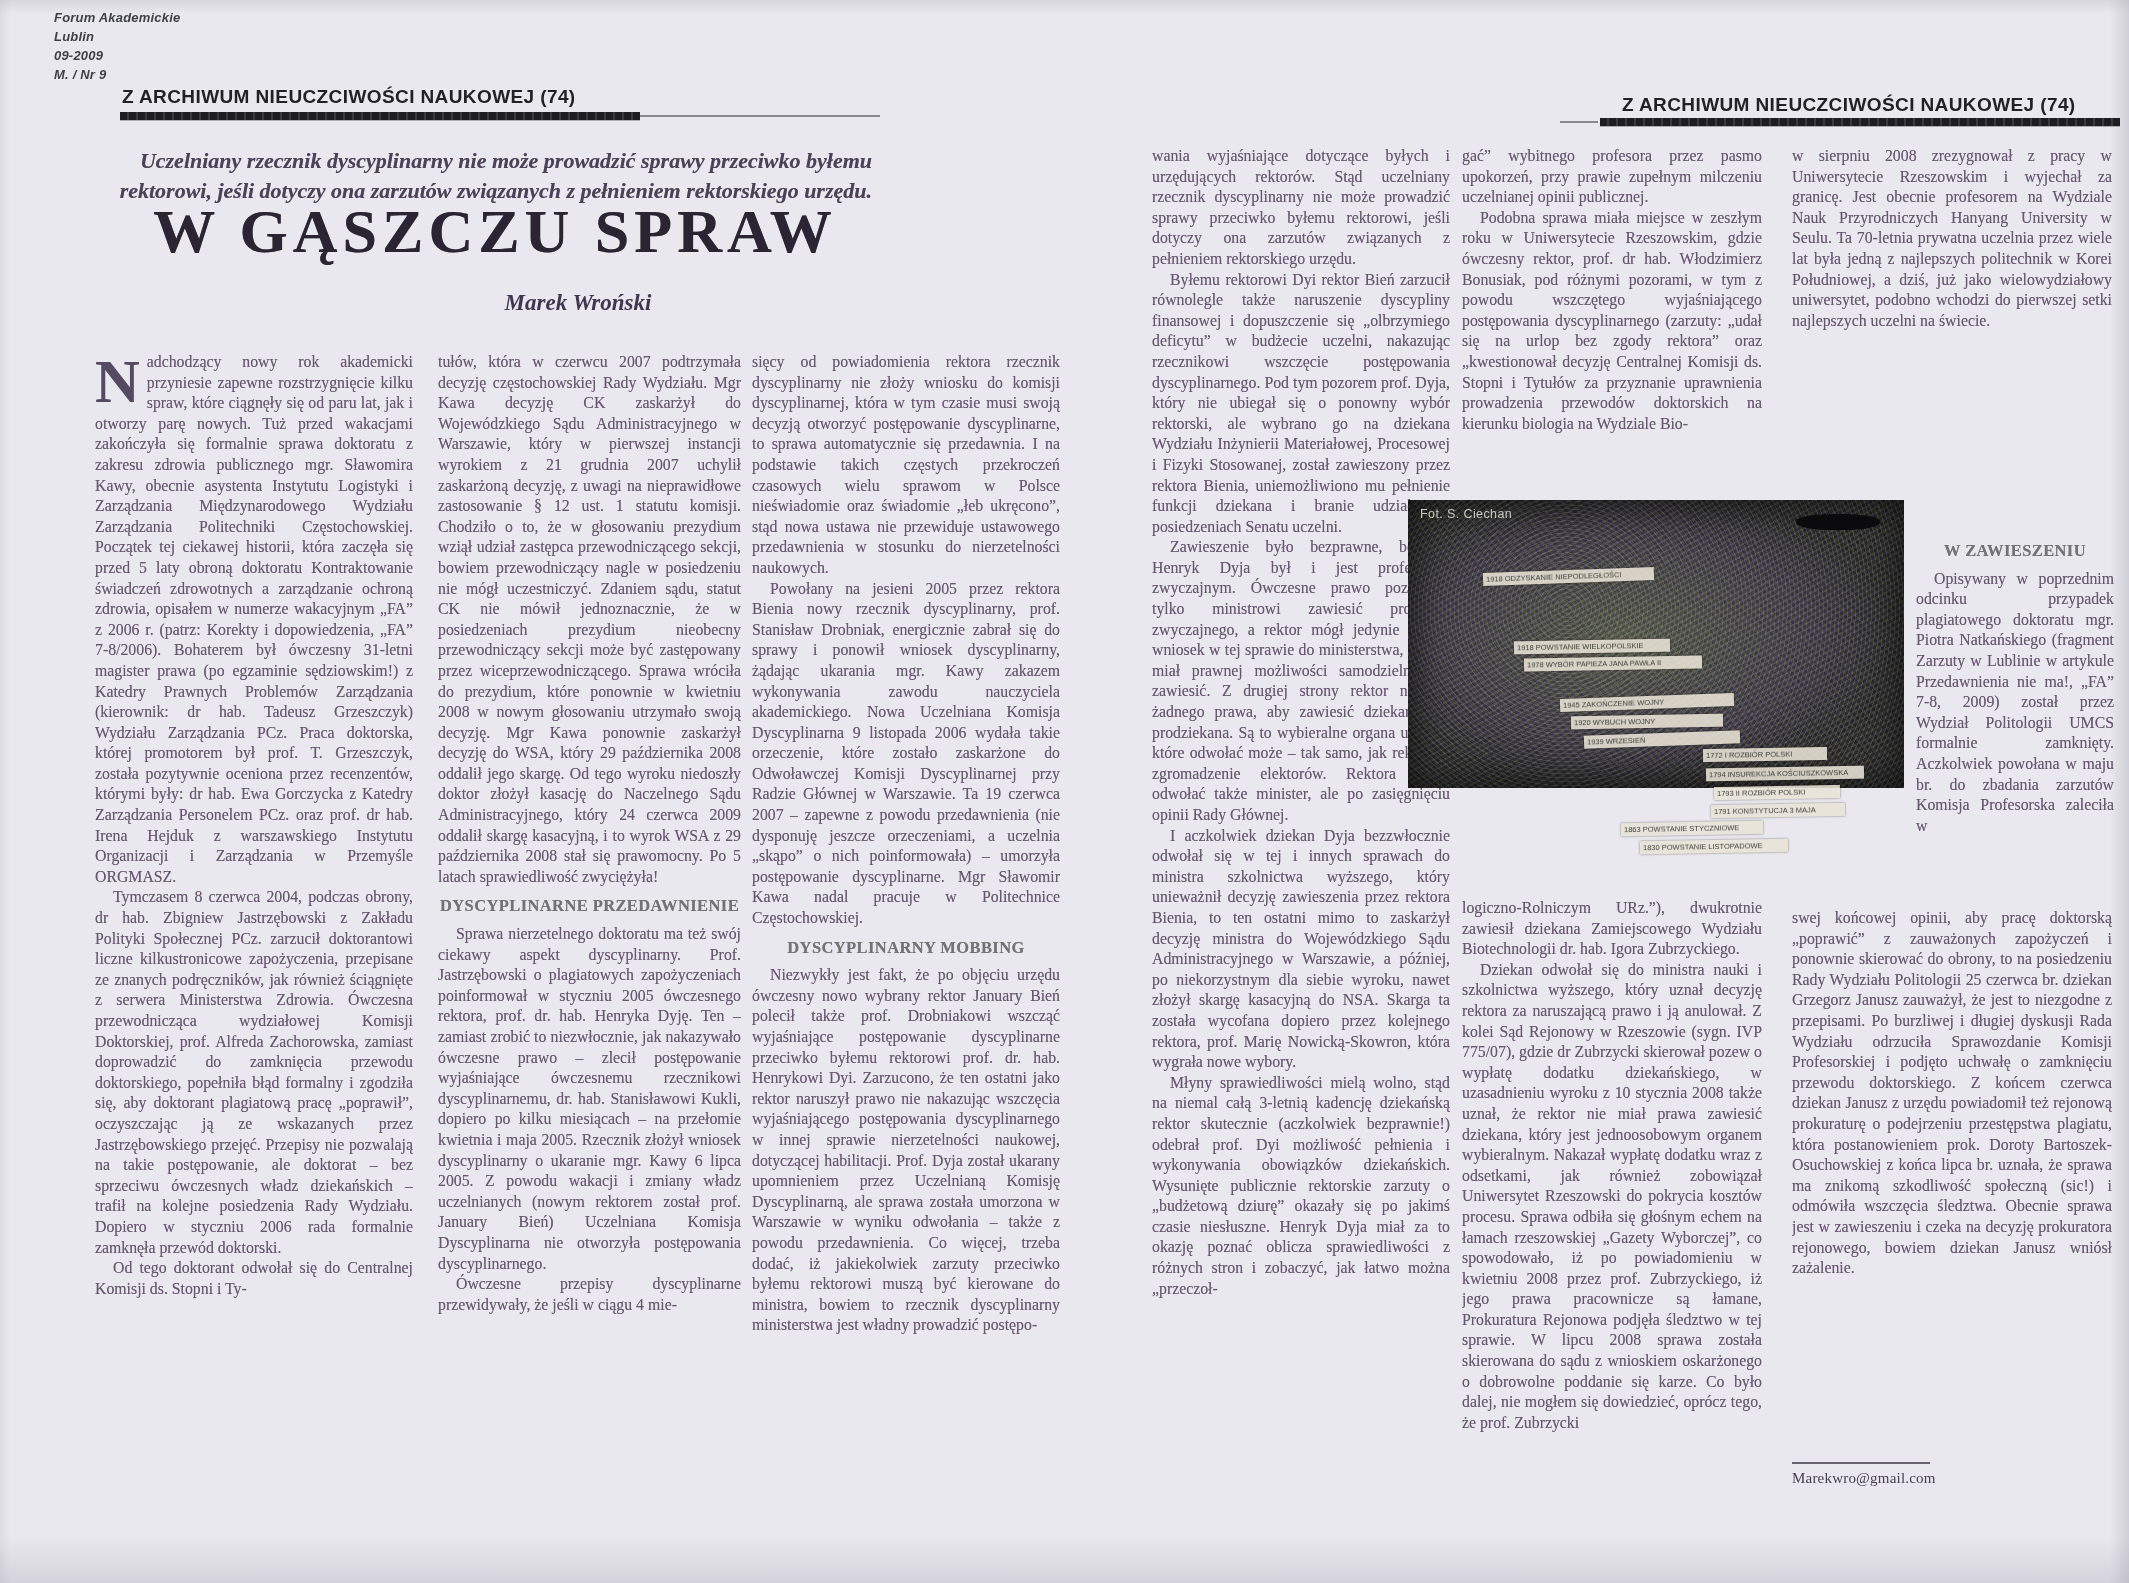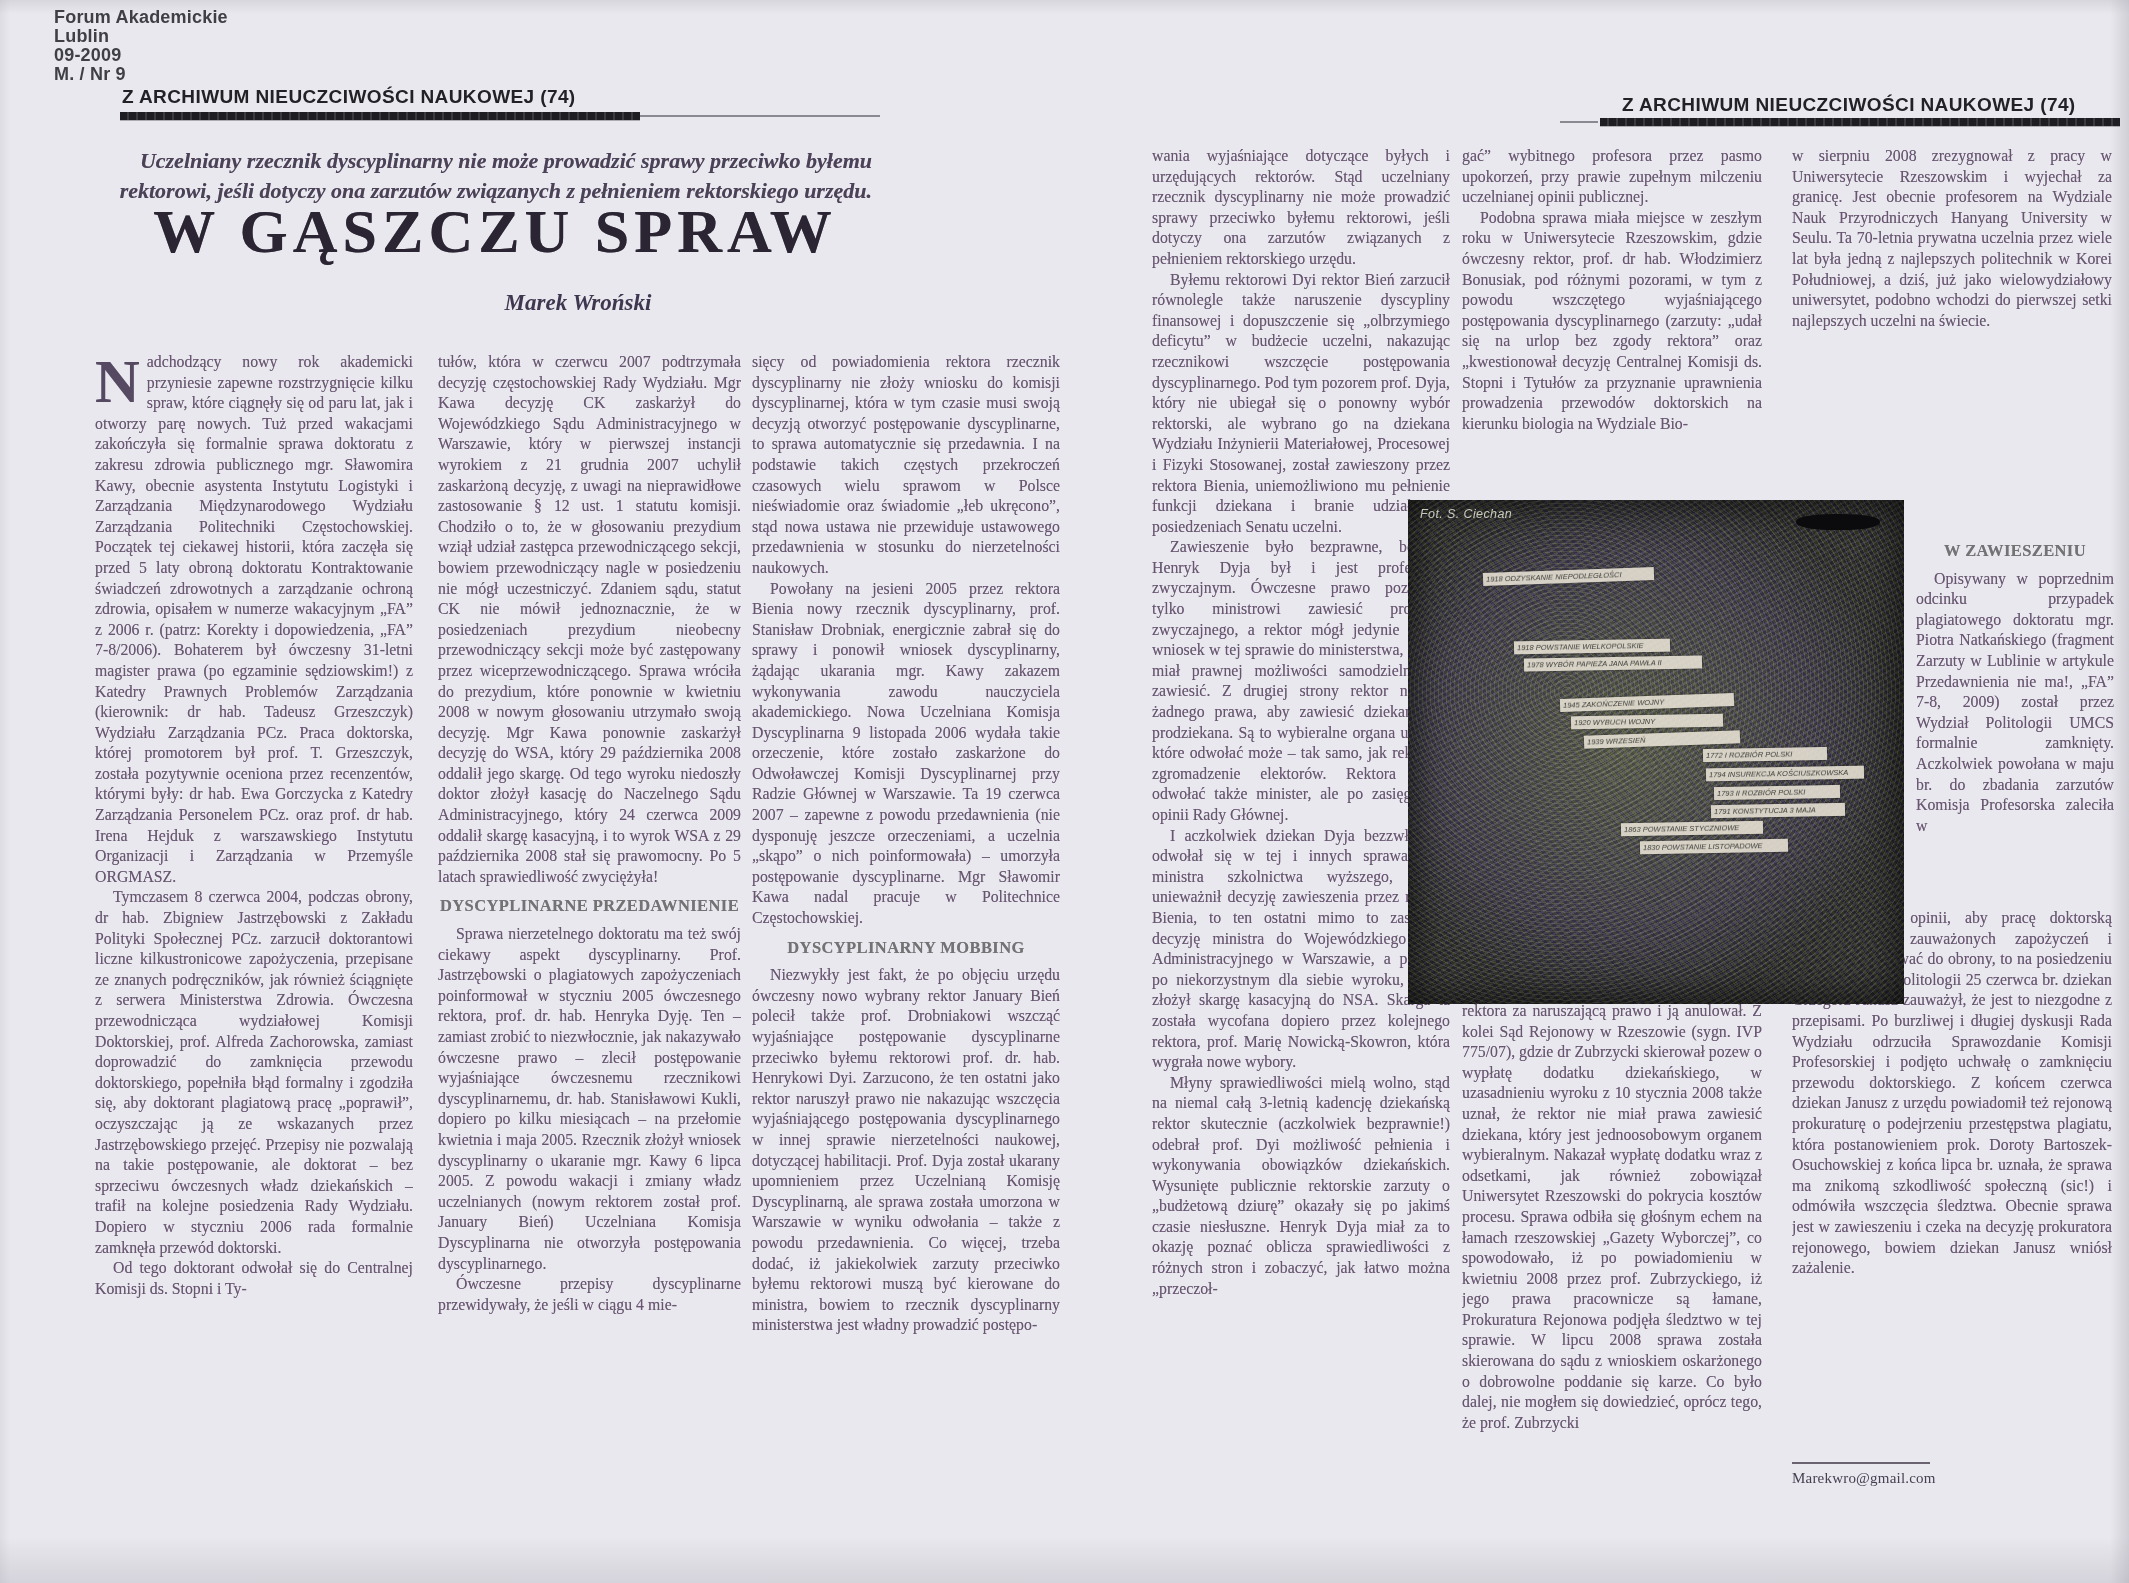--- a/index.html
+++ b/index.html
@@ -8,21 +8,21 @@
     background:
       linear-gradient(180deg, rgba(175,173,182,.30) 0, rgba(175,173,182,0) 14px),
       linear-gradient(0deg, rgba(158,156,168,.28) 0, rgba(158,156,168,0) 46px),
       linear-gradient(90deg, rgba(200,198,206,.35) 0, rgba(200,198,206,0) 10px, rgba(200,198,206,0) 2110px, rgba(170,168,178,.4) 2129px),
       #e9e8ee;
     font-family:"Liberation Serif", serif;
     color:#685671;
   }
   .abs{position:absolute;}
   
-  .meta{left:54px;top:8px;font-family:"Liberation Sans",sans-serif;font-size:18px;line-height:19px;color:#3f3f46;font-weight:700;letter-spacing:.2px;}
+  .meta{left:54px;top:8px;font-family:"Liberation Sans",sans-serif;font-size:13px;line-height:19px;color:#3f3f46;font-weight:700;letter-spacing:.2px;font-style:italic;}
   .meta div{white-space:nowrap;}
   
   .kicker{font-family:"Liberation Sans",sans-serif;font-weight:700;font-size:19px;letter-spacing:.4px;color:#222226;white-space:nowrap;}
   .kicker-left{left:122px;top:86px;}
   .kicker-right{left:1622px;top:94px;}
   .kbar{height:8px;background:repeating-linear-gradient(90deg,#1d1d22 0 7px,#3c3a40 7px 9px);box-shadow:0 1px 0 rgba(0,0,0,.25);}
   .kbar-left{left:120px;top:112px;width:520px;}
   .kbar-left-thin{left:640px;top:115px;width:240px;height:2px;background:#8a8890;}
   .kbar-right{left:1600px;top:118px;width:520px;}
   .kbar-right-thin{left:1560px;top:121px;width:38px;height:2px;background:#8a8890;}
@@ -39,29 +39,28 @@
   #col2{left:438px;top:352px;width:303px;height:1192px;}
   #col3{left:752px;top:352px;width:308px;height:1192px;}
   #col4{left:1152px;top:146px;width:298px;height:1382px;}
   #col5a{left:1462px;top:146px;width:300px;height:352px;}
   #col5b{left:1462px;top:898px;width:300px;height:626px;}
   #col6a{left:1792px;top:146px;width:320px;height:382px;}
   #col6n{left:1916px;top:532px;width:198px;height:374px;}
   #col6b{left:1792px;top:908px;width:320px;height:550px;}
   .dropcap{float:left;font-size:62px;line-height:50px;padding:4px 7px 0 0;font-weight:700;color:#564a63;}
   
-  #photo{left:1408px;top:500px;width:496px;height:504px;
+  #photo{left:1408px;top:500px;width:496px;height:288px;
     background:
       repeating-radial-gradient(circle at 32% 38%, rgba(190,205,150,.16) 0 1px, rgba(0,0,0,0) 1px 4px),
       repeating-linear-gradient(47deg, rgba(96,108,64,.30) 0 3px, rgba(70,56,96,.28) 3px 6px),
       repeating-linear-gradient(-28deg, rgba(150,130,170,.22) 0 2px, rgba(28,30,26,.30) 2px 5px),
       radial-gradient(ellipse 62% 60% at 44% 48%, rgba(118,128,92,.75), rgba(58,52,74,.9) 62%, rgba(22,24,22,.98) 88%),
       #23251f;
     box-shadow:inset 0 0 40px rgba(0,0,0,.75);
-    font-style:italic;
   }
   .photo-credit{left:12px;top:7px;font-family:"Liberation Sans",sans-serif;font-size:12.5px;color:#c9c9bd;letter-spacing:.4px;}
   .blotch{left:388px;top:14px;width:84px;height:16px;background:#0b0b0e;border-radius:45%;}
   .strip{position:absolute;height:13px;background:rgba(233,228,214,.88);color:#3c3c38;
     font-family:"Liberation Sans",sans-serif;font-size:7.5px;line-height:13px;padding:0 3px;
     white-space:nowrap;overflow:hidden;box-shadow:0 0 2px rgba(0,0,0,.5);filter:blur(.3px);}
   
   .sigrule{left:1792px;top:1462px;width:138px;height:0;border-top:2px solid #6b6270;}
   .email{left:1792px;top:1470px;font-size:15px;color:#474052;letter-spacing:.2px;}
 </style>

